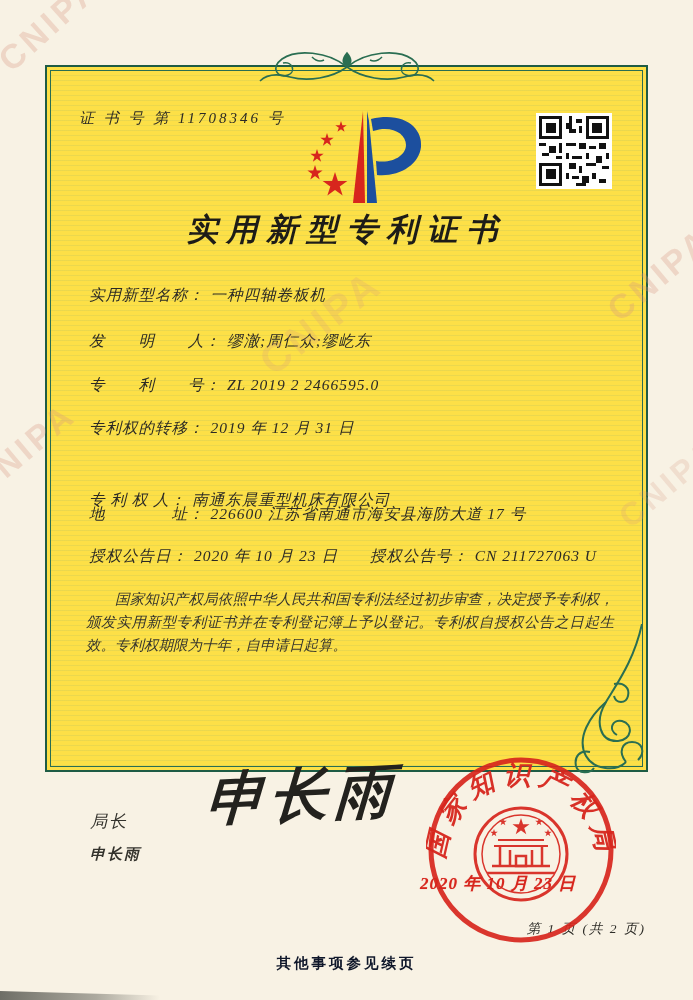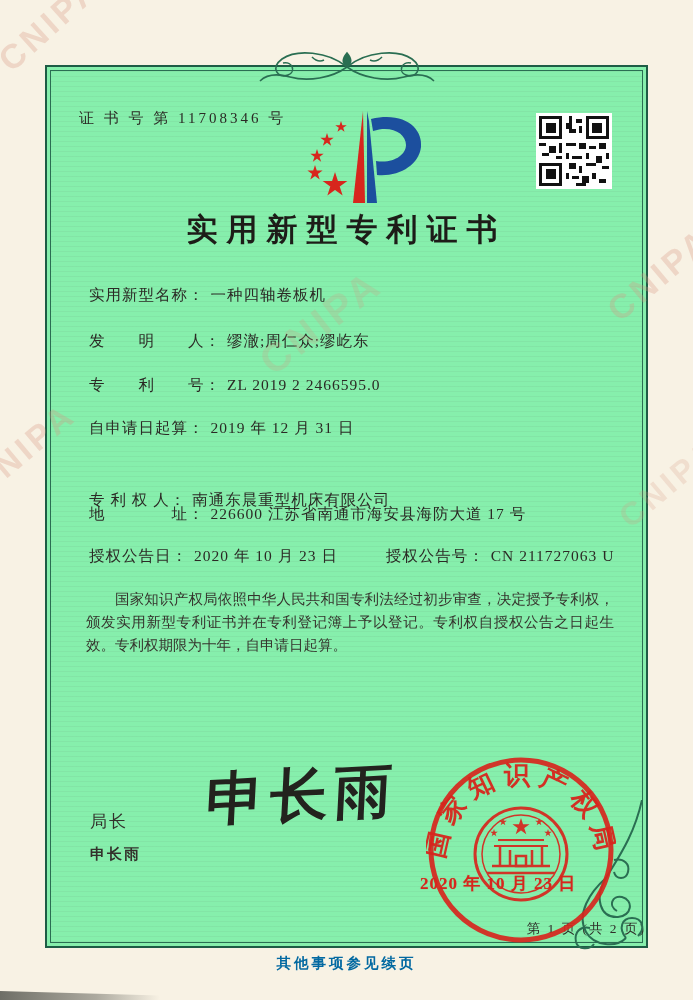--- a/index.html
+++ b/index.html
@@ -16,23 +16,24 @@
     font-family:"Liberation Sans","DejaVu Sans",sans-serif;
     font-weight:bold;letter-spacing:4px;pointer-events:none;z-index:3;
   }
   .wm1{left:-12px;top:4px;font-size:34px;transform:rotate(-42deg);}
   .wm2{left:250px;top:300px;font-size:40px;transform:rotate(-38deg);color:rgba(216,150,128,0.22);}
   .wm3{left:598px;top:255px;font-size:34px;transform:rotate(-40deg);}
   .wm4{left:-38px;top:430px;font-size:34px;transform:rotate(-40deg);}
   .wm5{left:610px;top:465px;font-size:32px;transform:rotate(-40deg);color:rgba(216,150,128,0.22);}
   
   .frame{
-    position:absolute;left:45px;top:65px;width:603px;height:883px;
-    border:2px solid #1e5c45;z-index:2;background:#86efac;
+    position:absolute;left:45px;top:65px;width:603px;height:707px;
+    border:2px solid #1e5c45;z-index:2;background:#fde047;
     box-sizing:border-box;
+    font-style:italic;
   }
   .frame-inner{
     position:absolute;inset:3px;border:1px solid #2a6e52;
     background:
       repeating-linear-gradient(0deg,
         rgba(110,160,125,0.13) 0 1px, transparent 1px 5px);
   }
   .ornament-top{position:absolute;left:50%;top:-20px;transform:translateX(-50%);z-index:4;}
   .ornament-br{position:absolute;right:-6px;bottom:-8px;z-index:4;}
   
@@ -45,21 +46,21 @@
     position:absolute;left:0;right:0;top:142px;text-align:center;
     font-size:31px;font-weight:bold;letter-spacing:9px;color:#1d1c18;
   }
   
   .fields{position:absolute;left:42px;right:40px;top:218px;font-size:15.5px;color:#2b2a25;}
   .frow{position:absolute;left:0;right:0;white-space:nowrap;}
   .frow .lab{letter-spacing:1px;}
   .frow .val{margin-left:6px;letter-spacing:1px;}
   .r0{top:0px;}.r1{top:46px;}.r2{top:90px;}.r3{top:133px;}.r4{top:176px;margin-top:29px;}.r5{top:219px;}
   .r6{top:261px;}
-  .grant-no{margin-left:44px;}
+  .grant-no{margin-left:28px;}
   
   .paras{
     position:absolute;left:39px;width:528px;top:512px;
     font-size:14.5px;line-height:1.58;text-align:justify;color:#35342d;
   }
   .paras p{margin:9px 0 4px 0;text-indent:2em;}
   
   .signer-role{position:absolute;left:43px;top:743px;font-size:17px;letter-spacing:2px;}
   .signer-name{position:absolute;left:43px;top:778px;font-size:15px;letter-spacing:2px;font-weight:bold;}
   .signature{
@@ -70,21 +71,21 @@
   .seal{position:absolute;left:379px;top:687px;width:190px;height:190px;z-index:5;}
   .seal-date{
     position:absolute;left:-6px;top:118px;width:200px;
     color:#d7261d;font-size:17px;font-weight:bold;letter-spacing:1px;
     text-shadow:0 0 1px rgba(215,38,29,.4);
   }
   
   .page-num{position:absolute;left:0;right:0;top:853px;text-align:right;font-size:13.5px;letter-spacing:2px;color:#2f2e29;margin-left:12px;}
   .cont-note{
     position:absolute;left:0;right:0;top:954px;text-align:center;z-index:2;
-    font-size:14.5px;font-weight:bold;letter-spacing:3px;color:#0369a1;
+    font-size:14.5px;font-weight:bold;letter-spacing:3px;color:#0f172a;
   }
   .bottom-shadow{
     position:absolute;left:0;bottom:0;width:160px;height:13px;z-index:6;
     background:linear-gradient(to right, #6e6e66 0%, rgba(110,110,102,0.55) 60%, transparent 100%);
     clip-path:polygon(0 30%,100% 65%,100% 100%,0 100%);
   }
 </style>
 </head>
 <body>
 
@@ -195,21 +196,21 @@
       <div class="frow r0">
         <span class="lab">实用新型名称：</span><span class="val">一种四轴卷板机</span>
       </div>
       <div class="frow r1">
         <span class="lab">发　　明　　人：</span><span class="val">缪澈;周仁众;缪屹东</span>
       </div>
       <div class="frow r2">
         <span class="lab">专　　利　　号：</span><span class="val">ZL 2019 2 2466595.0</span>
       </div>
       <div class="frow r3">
-        <span class="lab">自申请日起算：</span><span class="val">2019 年 12 月 31 日</span>
+        <span class="lab">专利权的转移：</span><span class="val">2019 年 12 月 31 日</span>
       </div>
       <div class="frow r4">
         <span class="lab">专 利 权 人：</span><span class="val">南通东晨重型机床有限公司</span>
       </div>
       <div class="frow r5">
         <span class="lab">地　　　　址：</span><span class="val">226600 江苏省南通市海安县海防大道 17 号</span>
       </div>
       <div class="frow r6">
         <span class="lab">授权公告日：</span><span class="val">2020 年 10 月 23 日</span>
         <span class="lab grant-no">授权公告号：</span><span class="val">CN 211727063 U</span>

